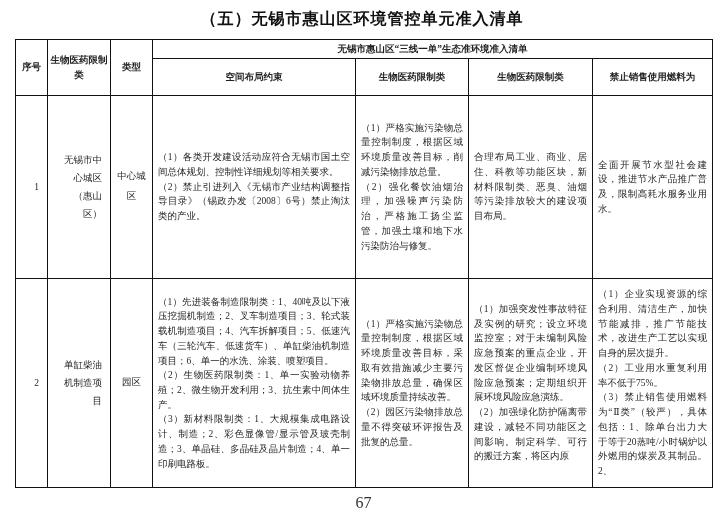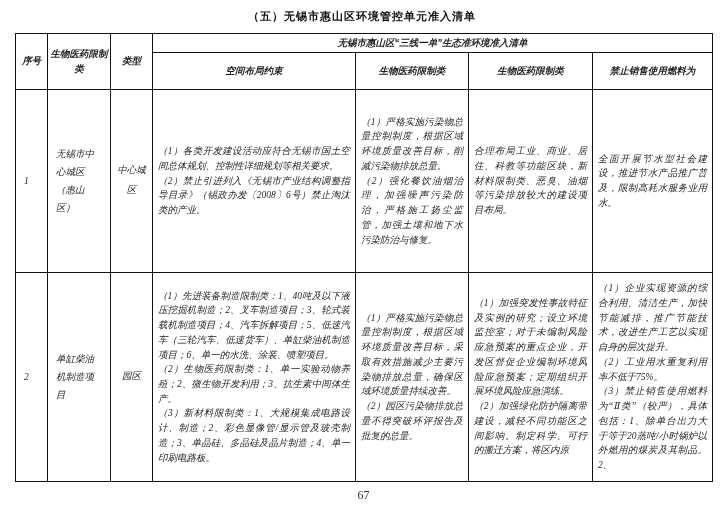--- a/index.html
+++ b/index.html
@@ -9,60 +9,59 @@
     background:#ffffff;
     font-family:"Liberation Serif","DejaVu Serif",serif;
     color:#1f1f1f;
     overflow:hidden;
   }
   .doc-title{
     margin:0;
     padding-top:9px;
     width:724px;
     text-align:center;
-    font-size:11px;
+    font-size:16px;
     font-weight:bold;
     letter-spacing:1px;
     color:#111;
   }
   table.access-table{
     margin-left:15px;
     margin-top:9px;
     width:697px;
     border-collapse:collapse;
     table-layout:fixed;
   }
   .access-table th,.access-table td{
     border:1px solid #111;
     font-size:9.5px;
     line-height:1.55;
     color:#1f1f1f;
     vertical-align:middle;
     padding:1px 4px;
     overflow:hidden;
-    font-style:italic;
   }
   .access-table th{font-weight:bold;text-align:center;padding:1px 2px;}
   tr.hdr-top{height:19px;}
   tr.hdr-sub{height:37px;}
   tr.body-row-1{height:183px;}
   tr.body-row-2{height:209px;}
-  td.cell-center{text-align:left;line-height:1.9;padding:1px 8px;}
+  td.cell-center{text-align:right;line-height:1.9;padding:1px 8px;}
   td.cell-type{text-align:center;line-height:2.1;padding:1px 2px;}
   td.cell-long{
     text-align:justify;
     white-space:pre-line;
     padding:2px 5px;
   }
   .page-number{
     width:697px;
     margin-left:15px;
     margin-top:6px;
     text-align:center;
-    font-size:12px;
+    font-size:16px;
     color:#333;
   }
 </style>
 </head>
 <body>
 
 <div class="page">
 
   <h1 class="doc-title">（五）无锡市惠山区环境管控单元准入清单</h1>
 

